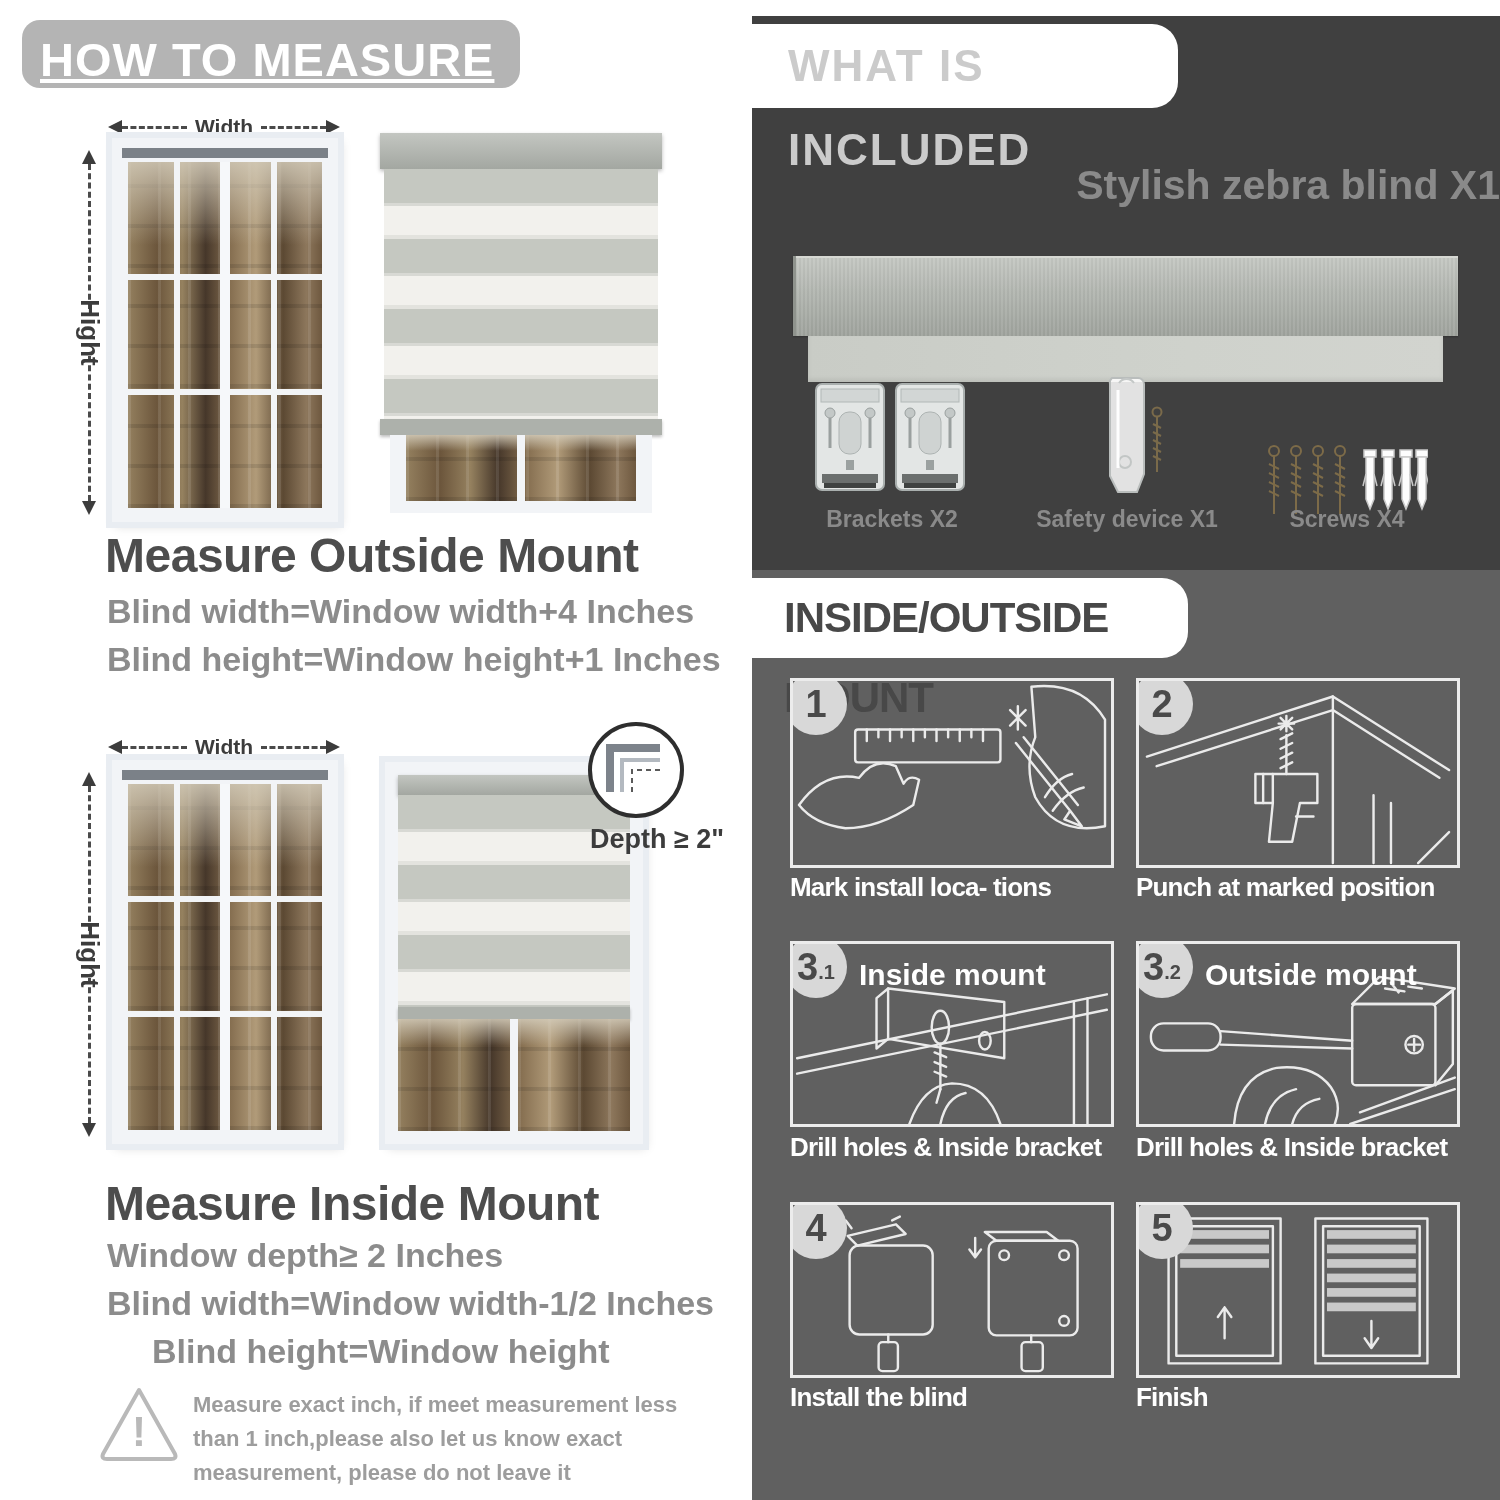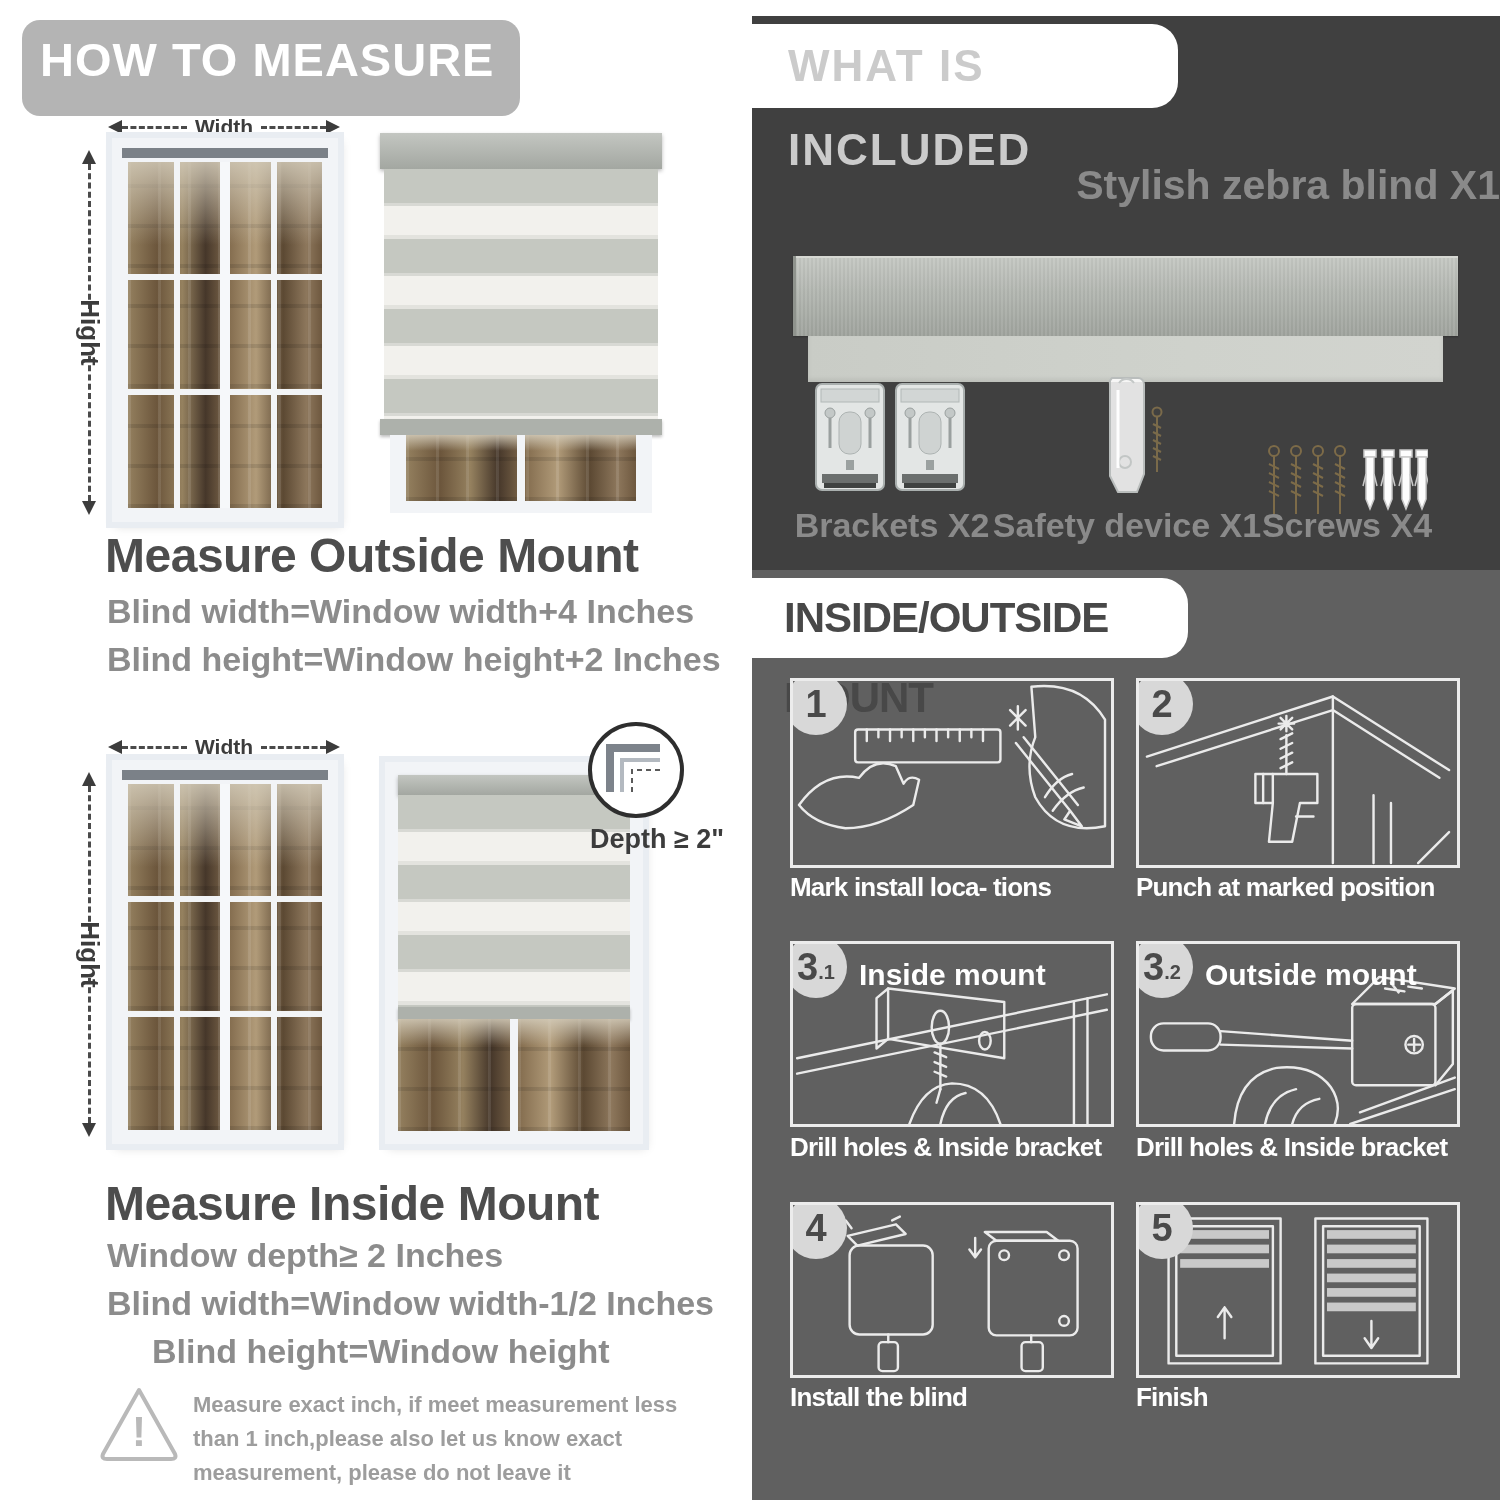--- a/index.html
+++ b/index.html
@@ -1,23 +1,23 @@
 <!DOCTYPE html>
 <html><head>
 <meta charset="utf-8">
 <style>
   html,body{margin:0;padding:0;background:#ffffff;}
   .stage{position:relative;width:1500px;height:1500px;background:#ffffff;overflow:hidden;
          font-family:"Liberation Sans",sans-serif;}
   .abs{position:absolute;}
 
   
-  .hdr-left{left:22px;top:20px;width:498px;height:96px;background:#b4b4b4;border-radius:18px;
+  .hdr-left{left:22px;top:20px;width:498px;height:68px;background:#b4b4b4;border-radius:18px;
             color:#ffffff;font-size:47px;font-weight:bold;line-height:80px;padding-left:18px;
-            letter-spacing:1px;box-sizing:border-box;}
+            letter-spacing:1px;box-sizing:border-box;text-decoration:underline;}
 
   
   .harrow{display:flex;align-items:center;height:30px;}
   .harrow .tri-l{width:0;height:0;border-top:7px solid transparent;border-bottom:7px solid transparent;border-right:14px solid #3c3c3c;}
   .harrow .tri-r{width:0;height:0;border-top:7px solid transparent;border-bottom:7px solid transparent;border-left:14px solid #3c3c3c;}
   .harrow .dash{flex:1;height:0;border-top:3px dashed #4a4a4a;}
   .harrow .lbl{padding:0 8px;font-size:21px;font-weight:bold;color:#3c3c3c;}
   .varrow{display:flex;flex-direction:column;align-items:center;width:30px;}
   .varrow .tri-u{width:0;height:0;border-left:7px solid transparent;border-right:7px solid transparent;border-bottom:14px solid #3c3c3c;}
   .varrow .tri-d{width:0;height:0;border-left:7px solid transparent;border-right:7px solid transparent;border-top:14px solid #3c3c3c;}
@@ -56,21 +56,21 @@
   .incl-panel{left:752px;top:16px;width:748px;height:568px;background:#404040;}
   .hdr-incl{position:absolute;left:0;top:8px;width:426px;height:84px;background:#ffffff;border-radius:0 26px 26px 0;
             color:#cbcbcb;font-size:44px;font-weight:bold;line-height:84px;padding-left:36px;letter-spacing:2px;box-sizing:border-box;}
   .prod-lbl{position:absolute;left:0;top:146px;width:100%;text-align:right;font-size:41px;font-weight:bold;color:#8a8a8a;}
   .cassette-bar{position:absolute;left:41px;top:240px;width:665px;height:80px;
       background:repeating-linear-gradient(90deg, rgba(255,255,255,.05) 0 2px, rgba(0,0,0,.03) 2px 4px),
                  linear-gradient(180deg,#c6c9c4 0%,#b3b7b1 45%,#a0a49e 100%);
       box-shadow:inset 3px 0 0 #8f938d, inset 0 2px 0 #d6d8d3, 0 1px 2px rgba(0,0,0,.25);}
   .fabric-bar{position:absolute;left:56px;top:320px;width:635px;height:46px;
       background:linear-gradient(90deg,#c9ccc6 0%,#cfd2cc 60%,#d2d4cf 100%);box-shadow:inset 0 -3px 4px rgba(0,0,0,.08);}
-  .item-lbl{position:absolute;top:490px;text-align:center;font-size:34px;font-weight:bold;color:#8a8a8a;}
+  .item-lbl{position:absolute;top:490px;text-align:center;font-size:23px;font-weight:bold;color:#8a8a8a;}
 
   
   .mount-panel{left:752px;top:570px;width:748px;height:930px;background:#606060;}
   .hdr-mount{position:absolute;left:0;top:8px;width:436px;height:80px;background:#ffffff;border-radius:0 26px 26px 0;
              color:#484848;font-size:42px;font-weight:bold;line-height:80px;padding-left:32px;letter-spacing:-1px;box-sizing:border-box;}
   .tile{position:absolute;width:324px;border:3px solid #ececec;box-sizing:border-box;overflow:hidden;}
   .badge{position:absolute;left:-8px;top:-8px;width:62px;height:62px;border-radius:50%;background:#d8d8d8;
          color:#4a4a4a;font-weight:bold;display:flex;align-items:center;justify-content:center;}
   .badge .n{font-size:38px;}
   .badge .s{font-size:20px;margin-top:10px;}
@@ -116,21 +116,21 @@
     <div class="abs cassette" style="left:0;right:0;top:0;height:36px;"></div>
     <div class="abs zebra" style="left:4px;right:4px;top:36px;height:250px;"></div>
     <div class="abs rail" style="left:0;right:0;top:286px;height:16px;"></div>
     <div class="abs bwin photo" style="left:10px;right:10px;top:302px;height:78px;">
       <div class="divider"></div>
     </div>
   </div>
 
   <div class="abs h2-left" style="left:105px;top:528px;">Measure Outside Mount</div>
   <div class="abs p-left" style="left:107px;top:592px;">Blind width=Window width+4 Inches</div>
-  <div class="abs p-left" style="left:107px;top:640px;">Blind height=Window height+2 Inches</div>
+  <div class="abs p-left" style="left:107px;top:640px;">Blind height=Window height+1 Inches</div>
 
   <div class="abs harrow" style="left:108px;top:732px;width:232px;">
     <span class="tri-l"></span>
     <span class="dash"></span>
     <span class="lbl">Width</span>
     <span class="dash"></span>
     <span class="tri-r"></span>
   </div>
 
   <div class="abs varrow" style="left:74px;top:772px;height:365px;">

